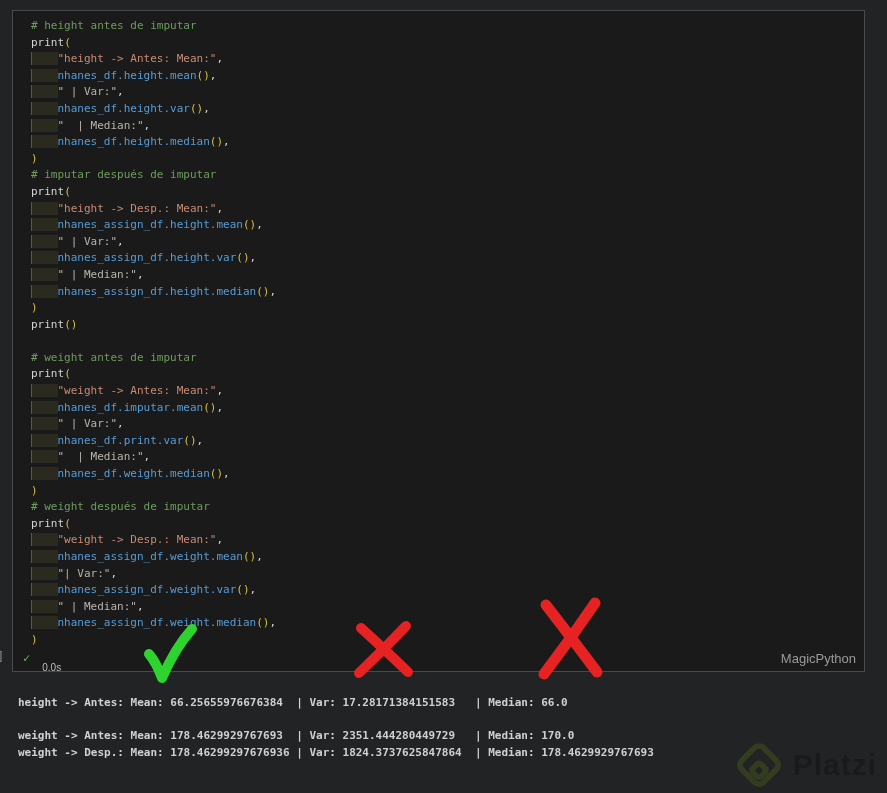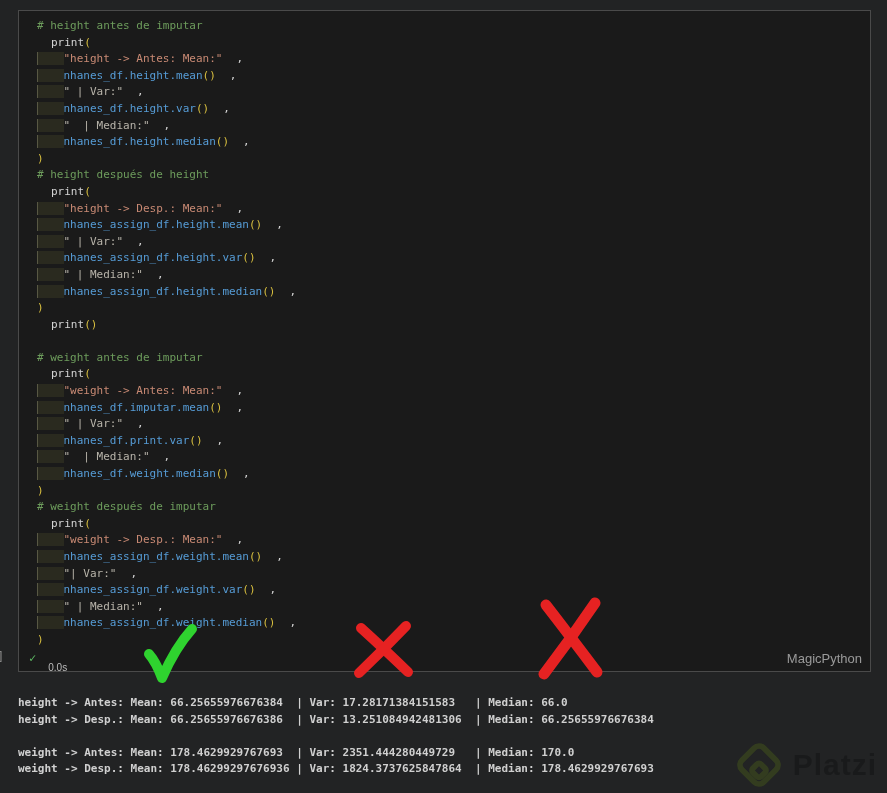--- a/index.html
+++ b/index.html
@@ -3,42 +3,42 @@
 <meta charset="utf-8">
 <style>
   html,body{margin:0;padding:0;background:#151515;}
   .screen{
     position:relative;width:887px;height:793px;overflow:hidden;
     background:var(--page_bg);
     font-family:"DejaVu Sans Mono","Liberation Mono",monospace;
   }
   
   .cell{
-    position:absolute;left:18px;top:10px;width:853px;height:662px;
+    position:absolute;left:12px;top:10px;width:853px;height:662px;
     background:var(--cell_bg);
     border:1px solid var(--border);
     box-sizing:border-box;
     display:flex;flex-direction:column;
   }
   .code-area{
     flex:1 1 auto;
     padding:7px 0 0 18px;
     overflow:hidden;
   }
   .code-line{
     white-space:pre;
     font-size:11px;line-height:16.6px;height:16.6px;
     color:var(--plain);
   }
   .indent-band{
     background:var(--indent_band);
     box-shadow:inset 1px 0 0 var(--indent_edge);
   }
   .tok-c{color:var(--comment);}
-  .tok-p{color:var(--plain);margin-left:14px;}
+  .tok-p{color:var(--plain);}
   .tok-b{color:var(--bracket);}
   .tok-v{color:var(--variable);}
   .tok-sw{color:var(--string_warm);}
   .tok-sg{color:var(--string_gray);}
   
   .status-bar{
     flex:0 0 auto;height:22px;
     display:flex;align-items:center;
     padding:0 8px 2px 8px;
   }
@@ -90,21 +90,21 @@
     <div class="code-area" id="code-area">
         <div class="code-line"><span class="tok-c"># height antes de imputar</span></div>
         <div class="code-line"><span class="tok-p">print</span><span class="tok-b">(</span></div>
         <div class="code-line"><span class="indent-band">    </span><span class="tok-sw">"height -&gt; Antes: Mean:"</span><span class="tok-p">,</span></div>
         <div class="code-line"><span class="indent-band">    </span><span class="tok-v">nhanes_df.height.mean</span><span class="tok-b">()</span><span class="tok-p">,</span></div>
         <div class="code-line"><span class="indent-band">    </span><span class="tok-sg">" | Var:"</span><span class="tok-p">,</span></div>
         <div class="code-line"><span class="indent-band">    </span><span class="tok-v">nhanes_df.height.var</span><span class="tok-b">()</span><span class="tok-p">,</span></div>
         <div class="code-line"><span class="indent-band">    </span><span class="tok-sg">"  | Median:"</span><span class="tok-p">,</span></div>
         <div class="code-line"><span class="indent-band">    </span><span class="tok-v">nhanes_df.height.median</span><span class="tok-b">()</span><span class="tok-p">,</span></div>
         <div class="code-line"><span class="tok-b">)</span></div>
-        <div class="code-line"><span class="tok-c"># height después de height</span></div>
+        <div class="code-line"><span class="tok-c"># imputar después de imputar</span></div>
         <div class="code-line"><span class="tok-p">print</span><span class="tok-b">(</span></div>
         <div class="code-line"><span class="indent-band">    </span><span class="tok-sw">"height -&gt; Desp.: Mean:"</span><span class="tok-p">,</span></div>
         <div class="code-line"><span class="indent-band">    </span><span class="tok-v">nhanes_assign_df.height.mean</span><span class="tok-b">()</span><span class="tok-p">,</span></div>
         <div class="code-line"><span class="indent-band">    </span><span class="tok-sg">" | Var:"</span><span class="tok-p">,</span></div>
         <div class="code-line"><span class="indent-band">    </span><span class="tok-v">nhanes_assign_df.height.var</span><span class="tok-b">()</span><span class="tok-p">,</span></div>
         <div class="code-line"><span class="indent-band">    </span><span class="tok-sg">" | Median:"</span><span class="tok-p">,</span></div>
         <div class="code-line"><span class="indent-band">    </span><span class="tok-v">nhanes_assign_df.height.median</span><span class="tok-b">()</span><span class="tok-p">,</span></div>
         <div class="code-line"><span class="tok-b">)</span></div>
         <div class="code-line"><span class="tok-p">print</span><span class="tok-b">()</span></div>
         <div class="code-line">​</div>
@@ -131,21 +131,20 @@
     <div class="status-bar">
       <span class="check-icon">✓</span>
       <span class="duration">0.0s</span>
       <span class="status-spacer"></span>
       <span class="lang-label">MagicPython</span>
     </div>
   </div>
 
   <div class="output-area" id="output-area">
       <div class="out-line">height -&gt; Antes: Mean: 66.25655976676384  | Var: 17.28171384151583   | Median: 66.0</div>
-      <div class="out-line">height -&gt; Desp.: Mean: 66.25655976676386  | Var: 13.251084942481306  | Median: 66.25655976676384</div>
       <div class="out-line">&nbsp;</div>
       <div class="out-line">weight -&gt; Antes: Mean: 178.4629929767693  | Var: 2351.444280449729   | Median: 170.0</div>
       <div class="out-line">weight -&gt; Desp.: Mean: 178.46299297676936 | Var: 1824.3737625847864  | Median: 178.4629929767693</div>
     </div>
 
   <svg class="annotation" style="left:143px;top:624px;" width="56" height="62" viewBox="0 0 56 62">
     <path d="M6,30 Q13,38 19,54 Q32,24 49,5" fill="none" stroke="var(--annotation_green)" stroke-width="10" stroke-linecap="round" stroke-linejoin="round"></path>
   </svg>
   <svg class="annotation" style="left:352px;top:621px;" width="64" height="58" viewBox="0 0 64 58">
     <path d="M9,7 Q30,26 56,51" fill="none" stroke="var(--annotation_red)" stroke-width="10" stroke-linecap="round"></path>

